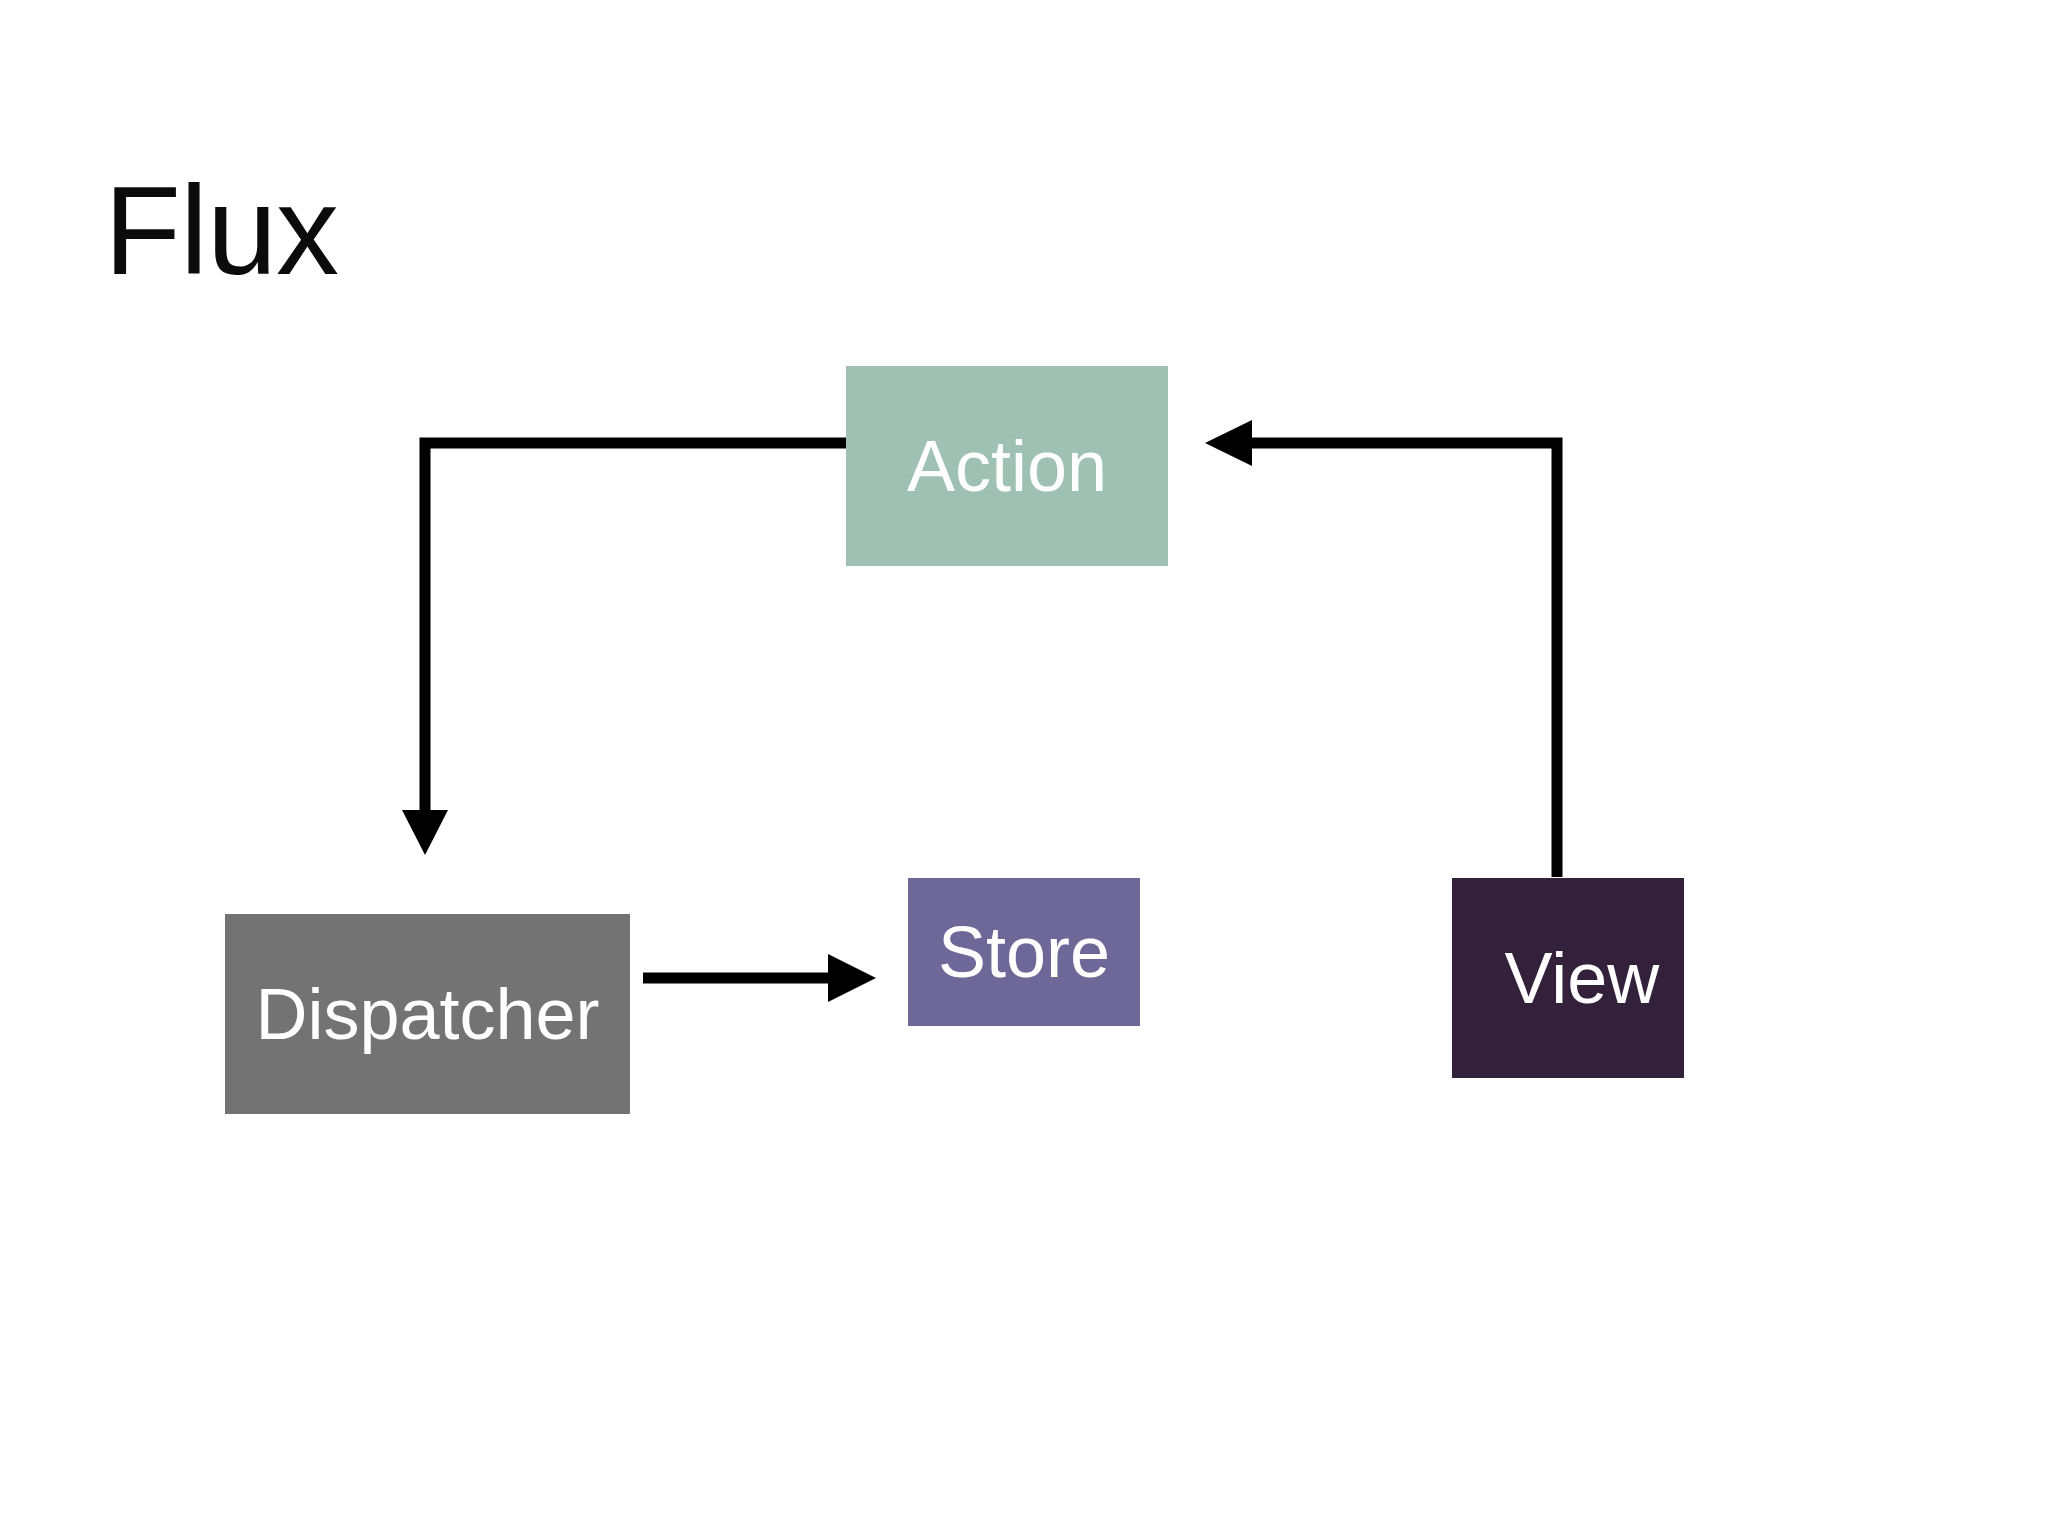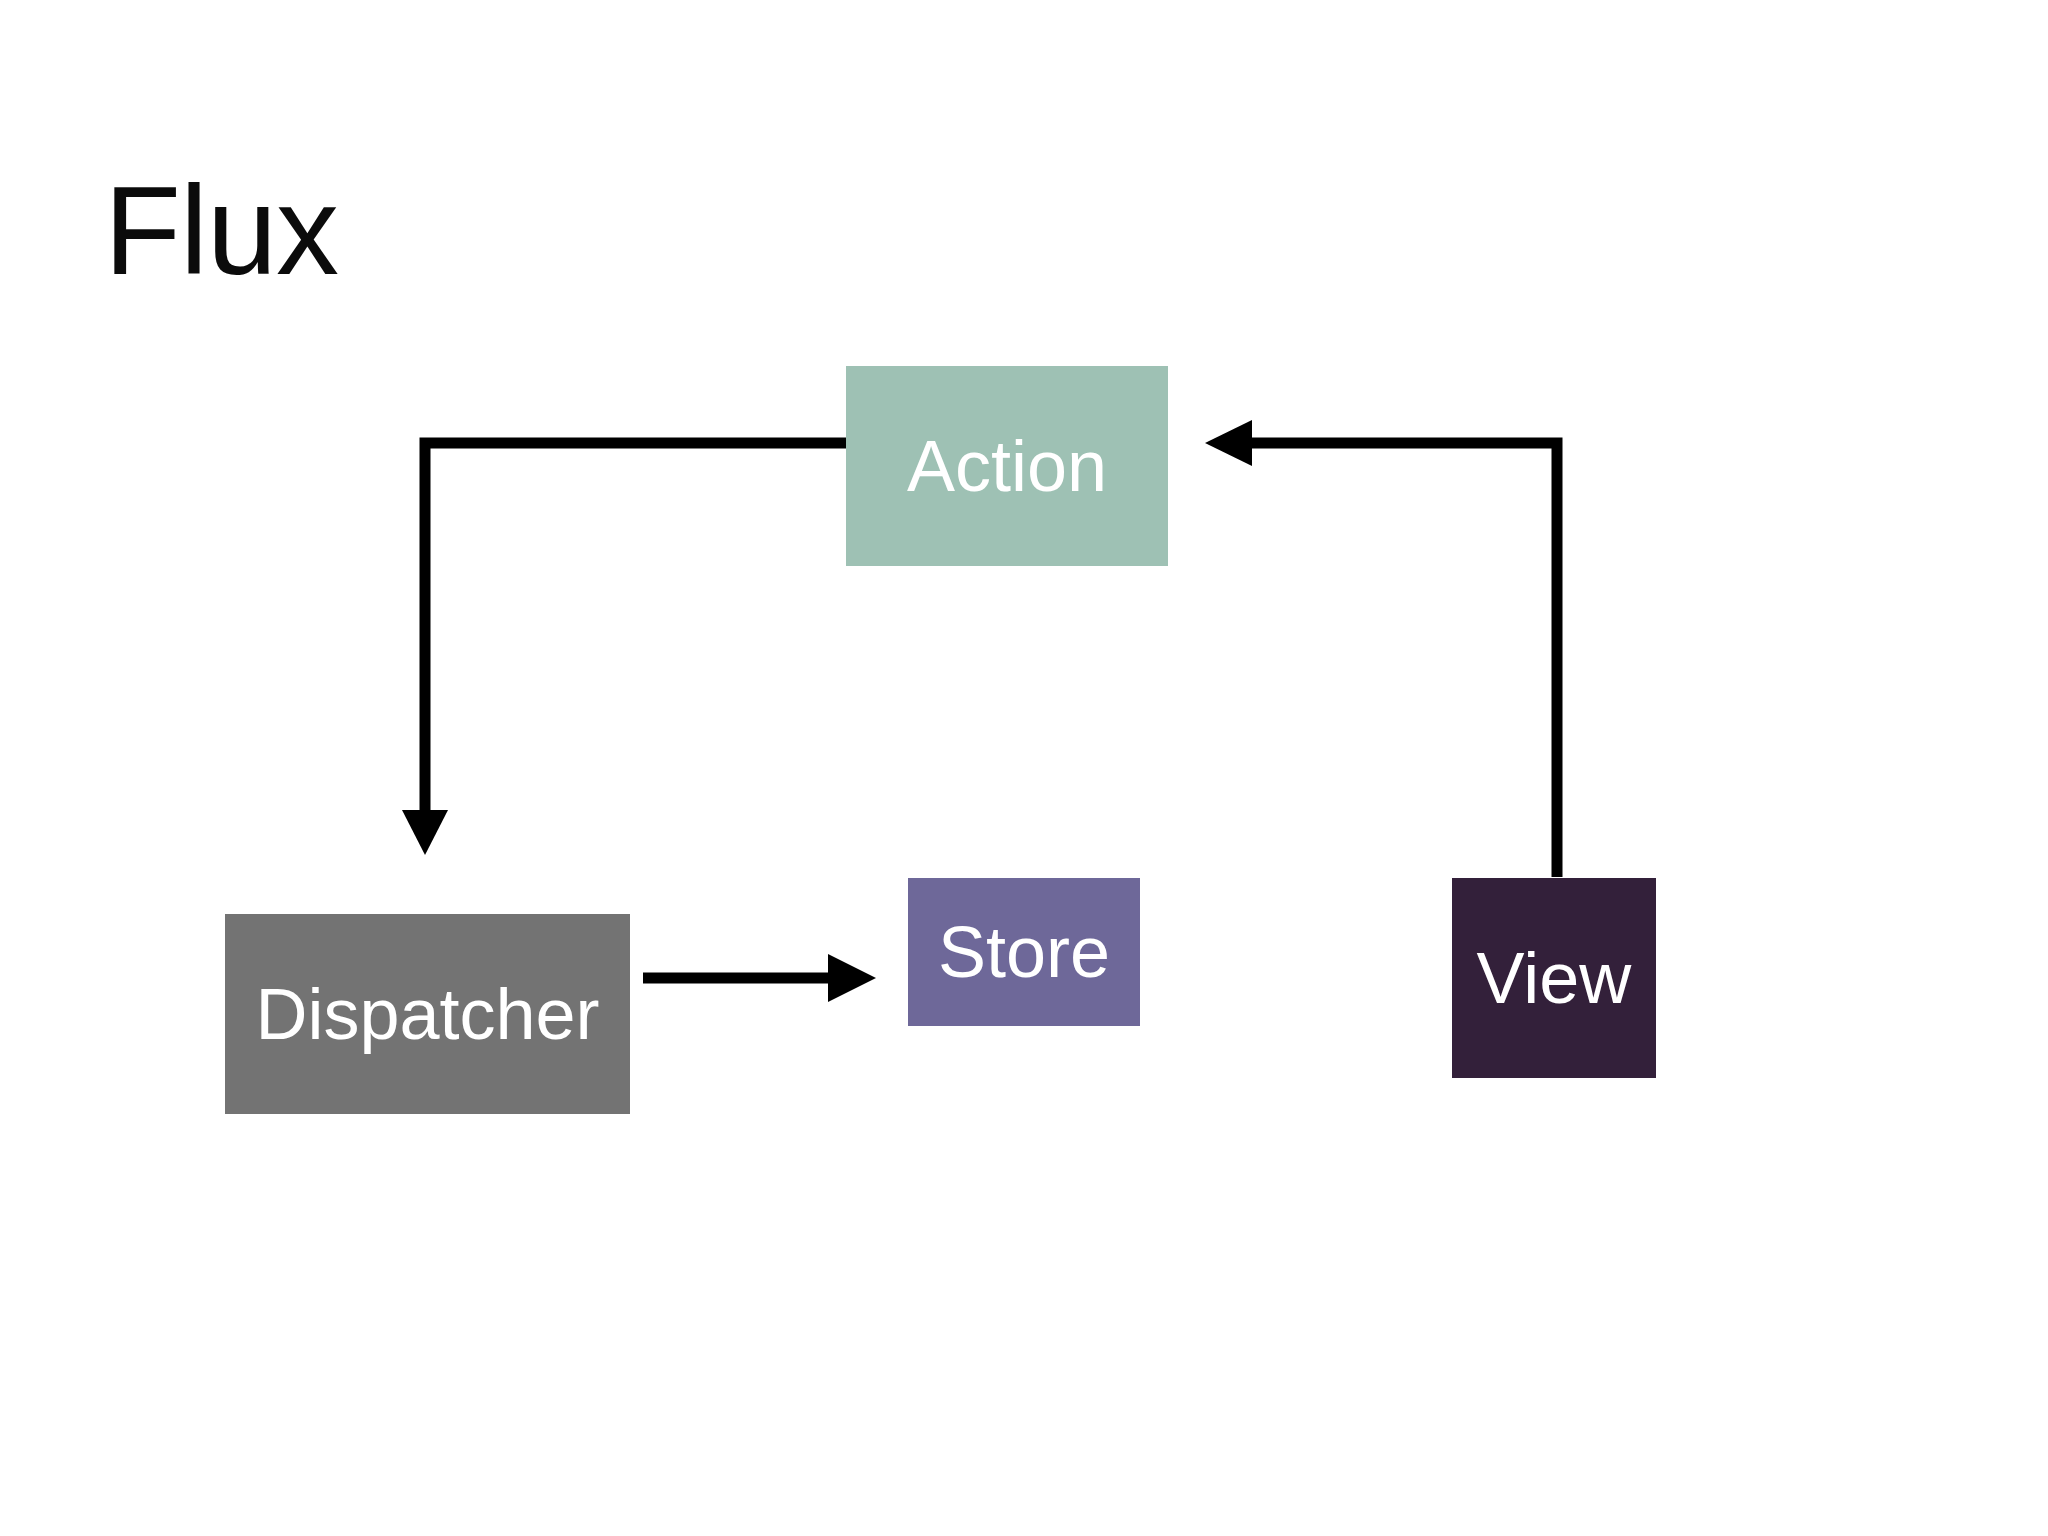--- a/index.html
+++ b/index.html
@@ -45,20 +45,21 @@
     left: 225px; top: 878px; width: 405px; height: 200px;
     background: #5e8ca0;
   }
   .node-store {
     left: 908px; top: 878px; width: 232px; height: 148px;
     background: #6e6899;
   }
   .node-view {
     left: 1452px; top: 878px; width: 204px; height: 200px;
     background: #33203a;
+    padding-left: 28px;
   }
   .edges-layer {
     position: absolute;
     left: 0; top: 0;
     width: 2048px; height: 1536px;
     pointer-events: none;
   }
   .edge-line {
     fill: none;
     stroke: #000000;

